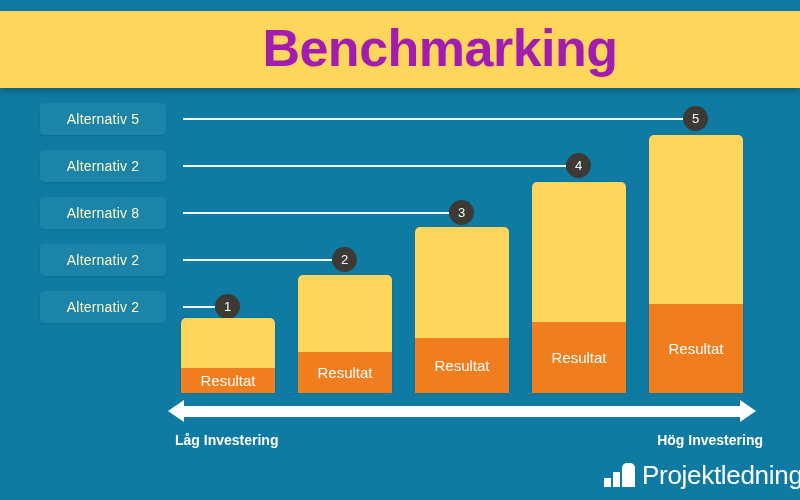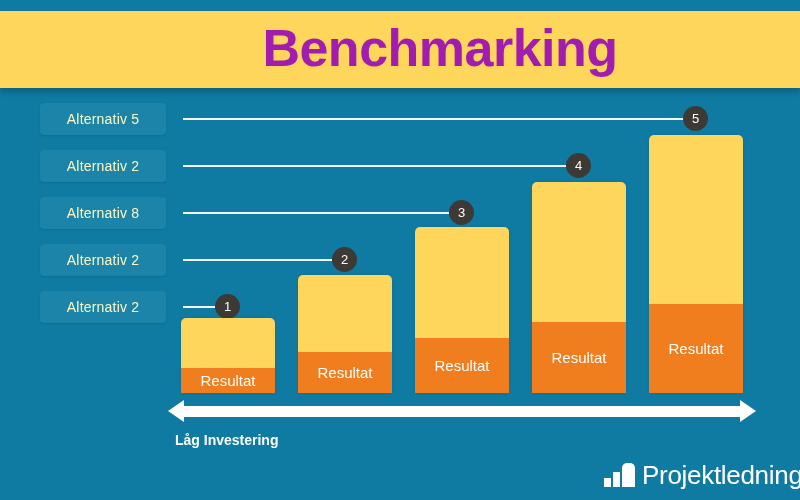--- a/index.html
+++ b/index.html
@@ -230,20 +230,21 @@
         <div class="bar-result" style="height: 89px;">Resultat</div>
       </div>
     </div>
 
   <div id="axis">
     <div id="axis-head-left"></div>
     <div id="axis-shaft"></div>
     <div id="axis-head-right"></div>
   </div>
   <div class="axis-cap" id="axis-cap-low">Låg Investering</div>
+  <div class="axis-cap" id="axis-cap-high">Hög Investering</div>
 
   <div id="logo">
     <svg id="logo-icon" width="34" height="24" viewBox="0 0 34 24">
       <path d="M0 15 L7 15 L7 24 L0 24 Z" fill="#ffffff"></path>
       <path d="M9 9 L16 9 L16 24 L9 24 Z" fill="#ffffff"></path>
       <path d="M18 5 A5 5 0 0 1 23 0 L26 0 A5 5 0 0 1 31 5 L31 24 L18 24 Z" fill="#ffffff"></path>
     </svg>
     <span id="logo-text">Projektledning</span>
   </div>
 

